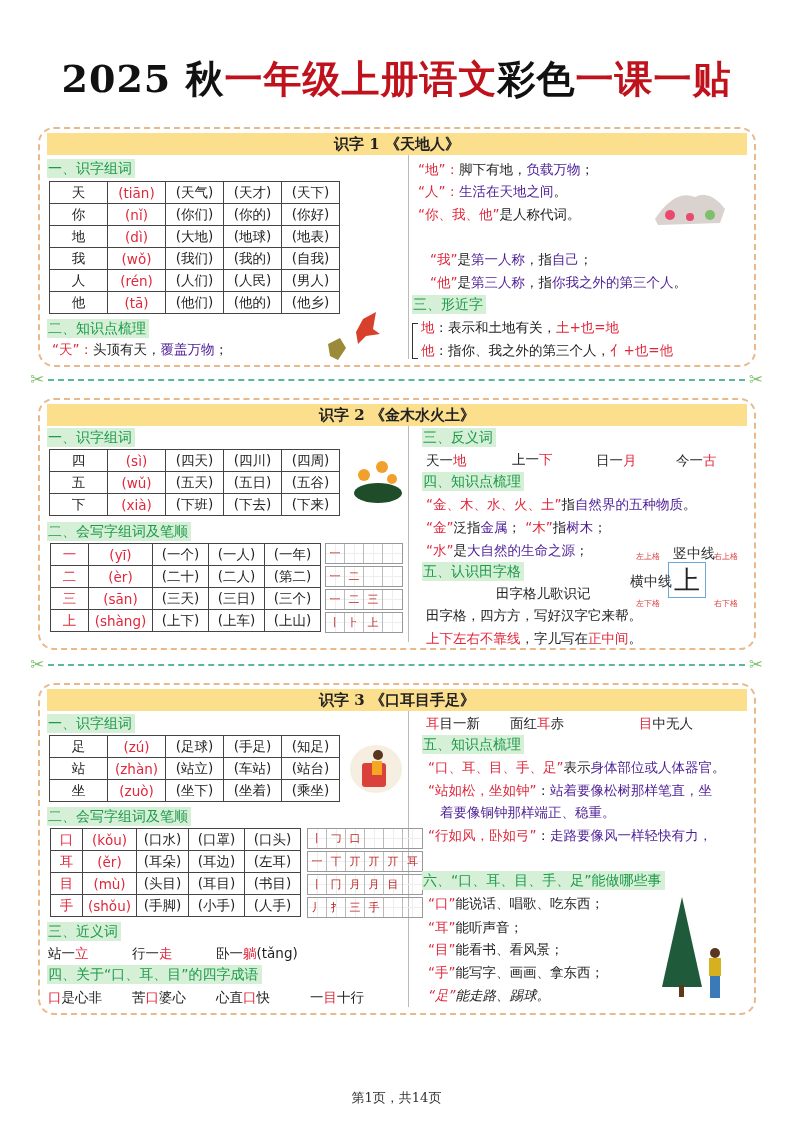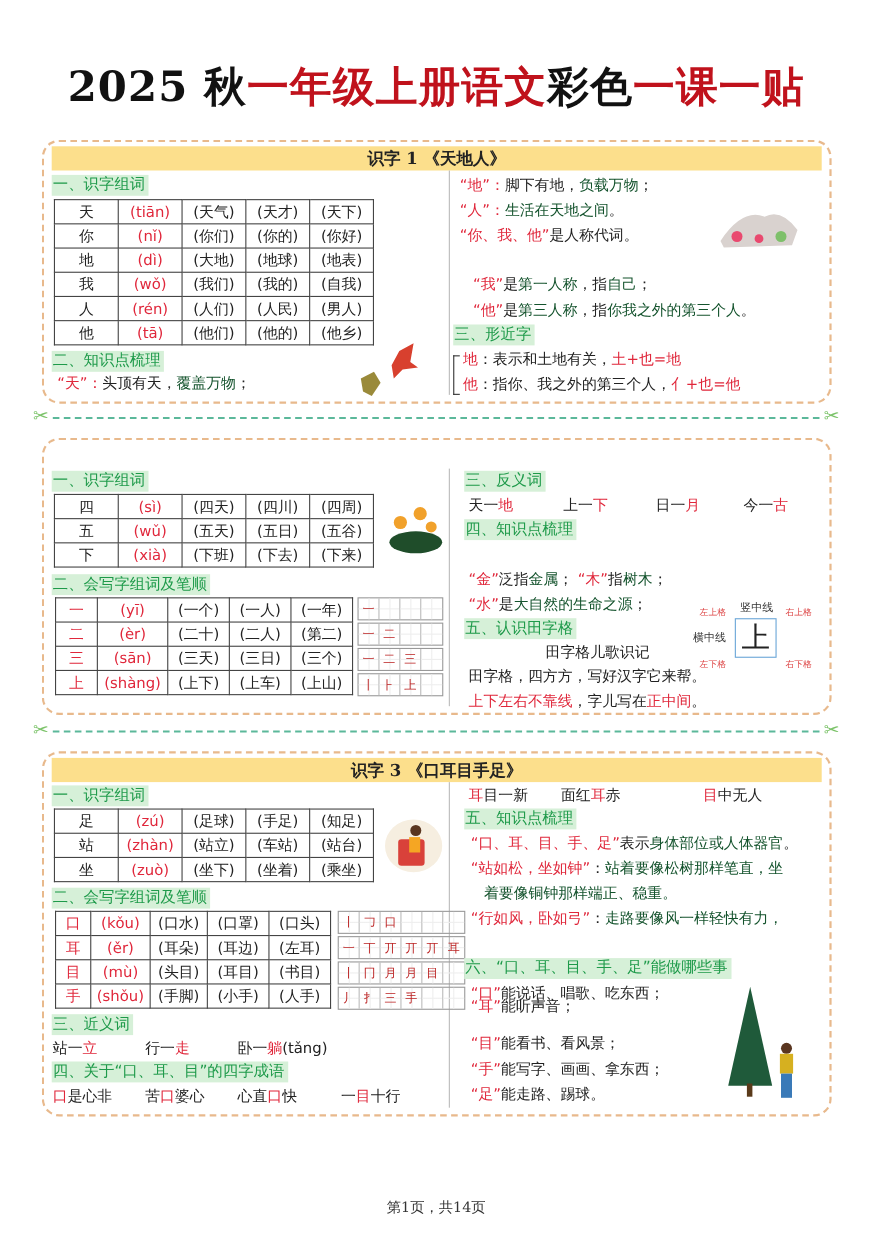--- a/index.html
+++ b/index.html
@@ -7,39 +7,39 @@
 body{position:relative;font-family:"DejaVu Sans","Liberation Sans",sans-serif;color:#222;font-size:13px}
 .title{position:absolute;top:55px;left:0;width:793px;text-align:center;font-family:"DejaVu Serif","Liberation Serif",serif;font-weight:bold;font-size:38px;letter-spacing:1px;line-height:48px}
 .title .blk{color:#111}
 .title .red{color:#c0121c}
 .card{position:absolute;left:38px;width:718px;border:2px dashed #e8b98c;border-radius:16px;background:#fff}
 .band{position:absolute;left:7px;right:7px;top:4px;height:22px;background:#fcdf8c;text-align:center;font-family:"DejaVu Serif","Liberation Serif",serif;font-weight:bold;font-size:15px;line-height:22px;color:#222}
 .vline{position:absolute;top:26px;bottom:6px;width:1px;background:#bbb}
 .h{position:absolute;display:inline-block;background:#d6f0d8;color:#1e9a4a;font-size:14px;line-height:19px;padding:0 3px 0 1px;white-space:nowrap}
 .t{position:absolute;white-space:nowrap;font-size:13.5px;line-height:20px}
 .r{color:#e0273b}
-.p{color:#14532d}
+.p{color:#4c1d95}
 table.g{position:absolute;border-collapse:collapse;font-size:13.5px}
 table.g td{border:1px solid #444;text-align:center;height:22px;padding:0;white-space:nowrap}
 table.g td.py{color:#e0273b}
 table.g td.ch.red{color:#e0273b}
 .grid{position:absolute;display:flex;border:1px solid #999}
 .grid span{width:19px;height:19px;border-right:1px solid #bbb;background:
  linear-gradient(#eee,#eee) center/1px 100% no-repeat,
  linear-gradient(#eee,#eee) center/100% 1px no-repeat;
  font-size:11px;color:#b22;text-align:center;line-height:19px}
 .grid span:last-child{border-right:none}
 .cut{position:absolute;left:30px;width:733px;height:16px}
 .cut .line{position:absolute;left:18px;right:18px;top:7px;border-top:2px dashed #5bb89a}
 .cut .sc{position:absolute;top:-3px;font-size:17px;color:#7cc36a;line-height:20px}
 .foot{position:absolute;top:1089px;left:0;width:793px;text-align:center;font-family:"DejaVu Serif","Liberation Serif",serif;font-size:13px;color:#333}
 .ill{position:absolute}
 .tzg{position:absolute;left:668px;top:562px;width:38px;height:36px;border:1.5px solid #6aa6d8;font-size:26px;text-align:center;line-height:34px;font-family:"DejaVu Serif",serif}
 .tzl{position:absolute;font-size:8px;color:#d44;white-space:nowrap}
-.tzl.b{color:#333;font-size:10px}
+.tzl.b{color:#333;font-size:14px}
 </style>
 </head>
 <body>
 
 <div class="title"><span class="blk">2025 秋</span><span class="red">一年级上册语文</span><span class="blk">彩色</span><span class="red">一课一贴</span></div>
 
 <div class="card" style="top:127px;height:240px">
   <div class="band">识字 1 《天地人》</div>
   <div class="vline" style="left:368px"></div>
   <div class="h" style="left:7px;top:30px">一、识字组词</div>
@@ -120,20 +120,21 @@
   </svg>
 </div>
 
 <div class="cut" style="top:372px">
     <span class="sc" style="left:0">✂</span>
     <div class="line"></div>
     <span class="sc" style="right:0">✂</span>
   </div>
 
 <div class="card" style="top:398px;height:252px">
+  <div class="band">识字 2 《金木水火土》</div>
   <div class="vline" style="left:368px"></div>
   <div class="h" style="left:7px;top:28px">一、识字组词</div>
   <table class="g" style="left:9px;top:49px">
     <colgroup>
         <col style="width:58px">
         <col style="width:58px">
         <col style="width:58px">
         <col style="width:58px">
         <col style="width:58px">
       </colgroup>
@@ -235,20 +236,21 @@
   </svg>
 
   <div class="h" style="left:382px;top:28px">三、反义词</div>
   <div id="l2ant">
       <div class="t" style="left: 386px; top: 50px;"><span>天一</span><span class="r">地</span></div>
       <div class="t" style="left: 472px; top: 50px; font-family: Liberation Serif, serif;"><span>上一</span><span class="r">下</span></div>
       <div class="t" style="left: 556px; top: 50px;"><span>日一</span><span class="r">月</span></div>
       <div class="t" style="left: 636px; top: 50px;"><span>今一</span><span class="r">古</span></div>
     </div>
   <div class="h" style="left:382px;top:72px">四、知识点梳理</div>
+  <div class="t" style="left:386px;top:94px"><span class="r">“金、木、水、火、土”</span><span>指</span><span class="p">自然界的五种物质</span><span>。</span></div>
   <div class="t" style="left:386px;top:117px"><span class="r">“金”</span><span>泛指</span><span class="p">金属</span><span>；</span>&nbsp;<span class="r">“木”</span><span>指</span><span class="p">树木</span><span>；</span></div>
   <div class="t" style="left:386px;top:140px"><span class="r">“水”</span><span>是</span><span class="p">大自然的生命之源</span><span>；</span></div>
   <div class="h" style="left:382px;top:162px">五、认识田字格</div>
   <div class="t" style="left:456px;top:183px">田字格儿歌识记</div>
   <div class="t" style="left:386px;top:205px">田字格，四方方，写好汉字它来帮。</div>
   <div class="t" style="left:386px;top:228px"><span class="r">上下左右不靠线</span><span>，字儿写在</span><span class="r">正中间</span><span>。</span></div>
 </div>
 <div class="tzg">上</div>
 <div class="tzl b" style="left:673px;top:545px">竖中线</div>
 <div class="tzl b" style="left:630px;top:573px">横中线</div>
@@ -399,24 +401,24 @@
       <div class="t" style="left: 554px; top: 28px; margin-left: 45px;"><span></span><span class="r">目</span><span>中无人</span></div>
     </div>
   <div class="h" style="left:382px;top:50px">五、知识点梳理</div>
   <div class="t" style="left:388px;top:72px"><span class="r">“口、耳、目、手、足”</span><span>表示</span><span class="p">身体部位或人体器官</span><span>。</span></div>
   <div class="t" style="left:388px;top:95px"><span class="r">“站如松，坐如钟”</span><span>：</span><span class="p">站着要像松树那样笔直，坐</span></div>
   <div class="t p" style="left:400px;top:117px">着要像铜钟那样端正、稳重。</div>
   <div class="t" style="left:388px;top:140px"><span class="r">“行如风，卧如弓”</span><span>：</span><span class="p">走路要像风一样轻快有力，</span></div>
   <div class="h" style="left:382px;top:186px">六、“口、耳、目、手、足”能做哪些事</div>
   <div id="l3can">
       <div class="t" style="left: 388px; top: 208px;"><span class="r">“口”</span><span>能说话、唱歌、吃东西；</span></div>
-      <div class="t" style="left: 388px; top: 220px; text-align: center;"><span class="r">“耳”</span><span>能听声音；</span></div>
+      <div class="t" style="left: 388px; top: 232px; text-align: center;"><span class="r">“耳”</span><span>能听声音；</span></div>
       <div class="t" style="left: 388px; top: 254px;"><span class="r">“目”</span><span>能看书、看风景；</span></div>
       <div class="t" style="left: 388px; top: 277px;"><span class="r">“手”</span><span>能写字、画画、拿东西；</span></div>
-      <div class="t" style="left: 388px; top: 300px;"><span class="r">“足”</span><span>能走路、踢球。</span></div>
+      <div class="t" style="left: 388px; top: 300px; font-style: italic;"><span class="r">“足”</span><span>能走路、踢球。</span></div>
     </div>
   <svg class="ill" style="left:620px;top:210px" width="70" height="110">
     <polygon points="22,2 2,92 42,92" fill="#1f5a3a"></polygon>
     <rect x="19" y="90" width="5" height="12" fill="#5a3a1a"></rect>
     <circle cx="55" cy="58" r="5" fill="#5a3620"></circle>
     <rect x="49" y="63" width="12" height="18" fill="#d6b020"></rect>
     <rect x="50" y="81" width="10" height="22" fill="#3a7ab8"></rect>
   </svg>
 </div>
 

